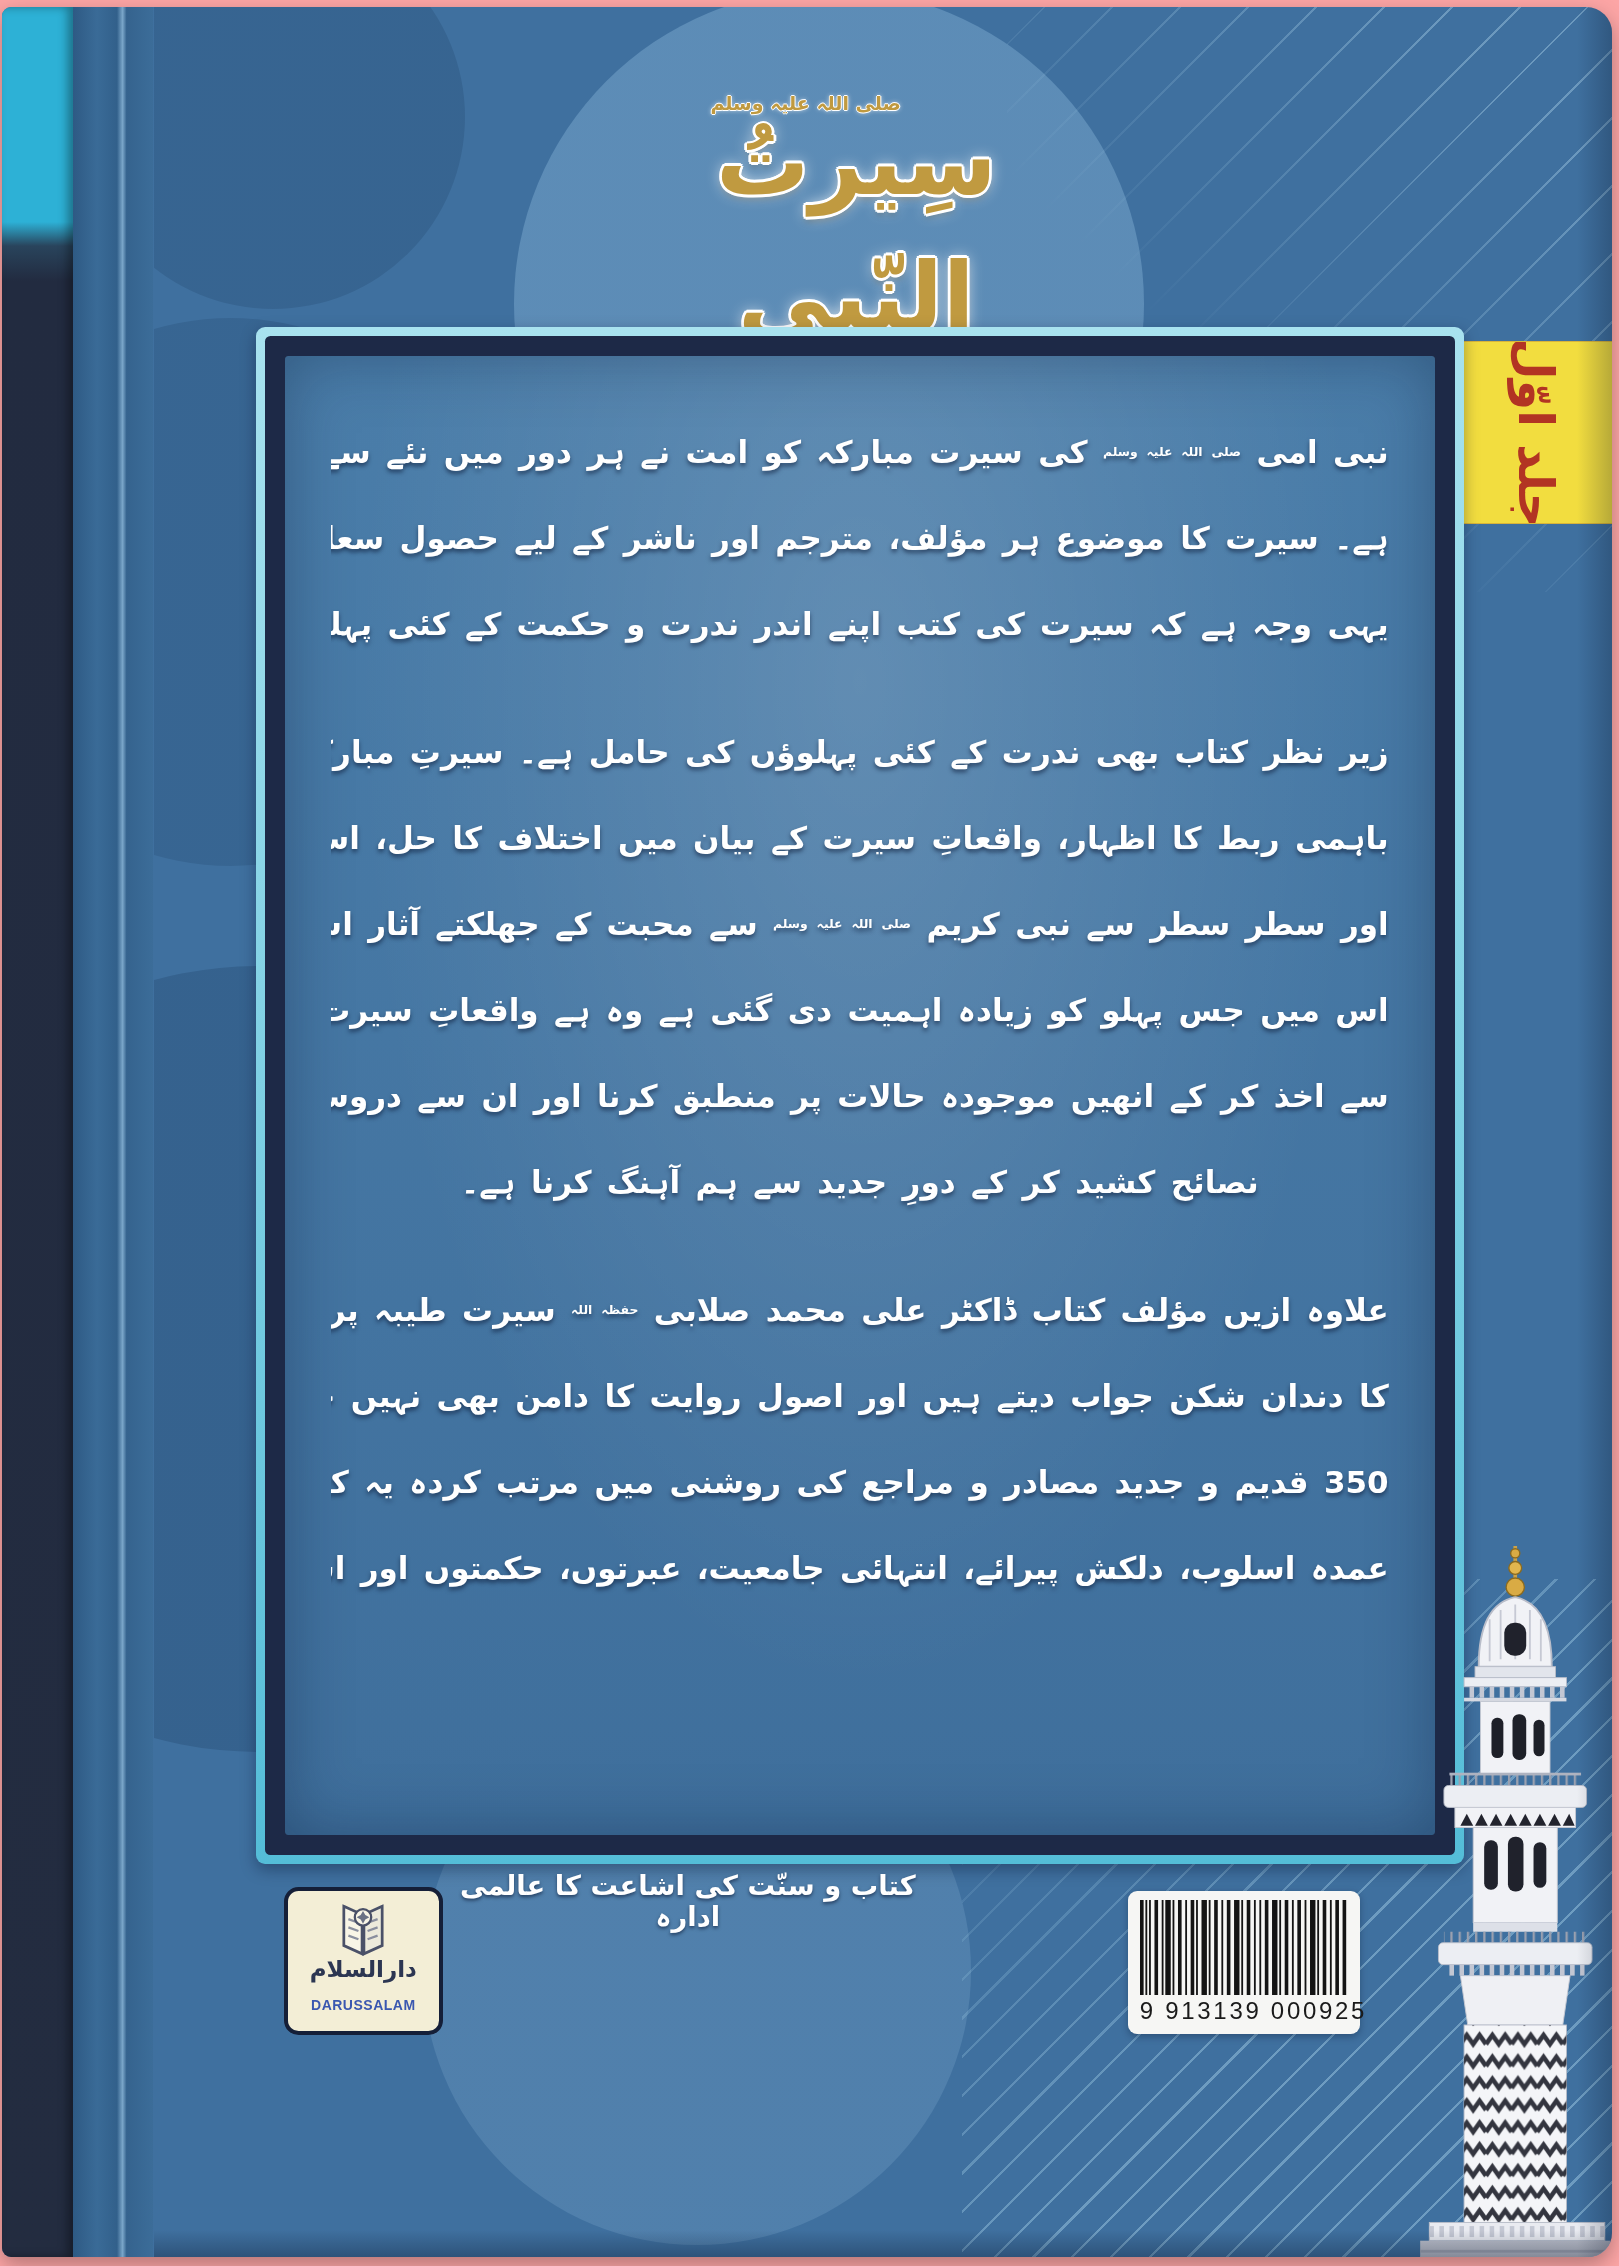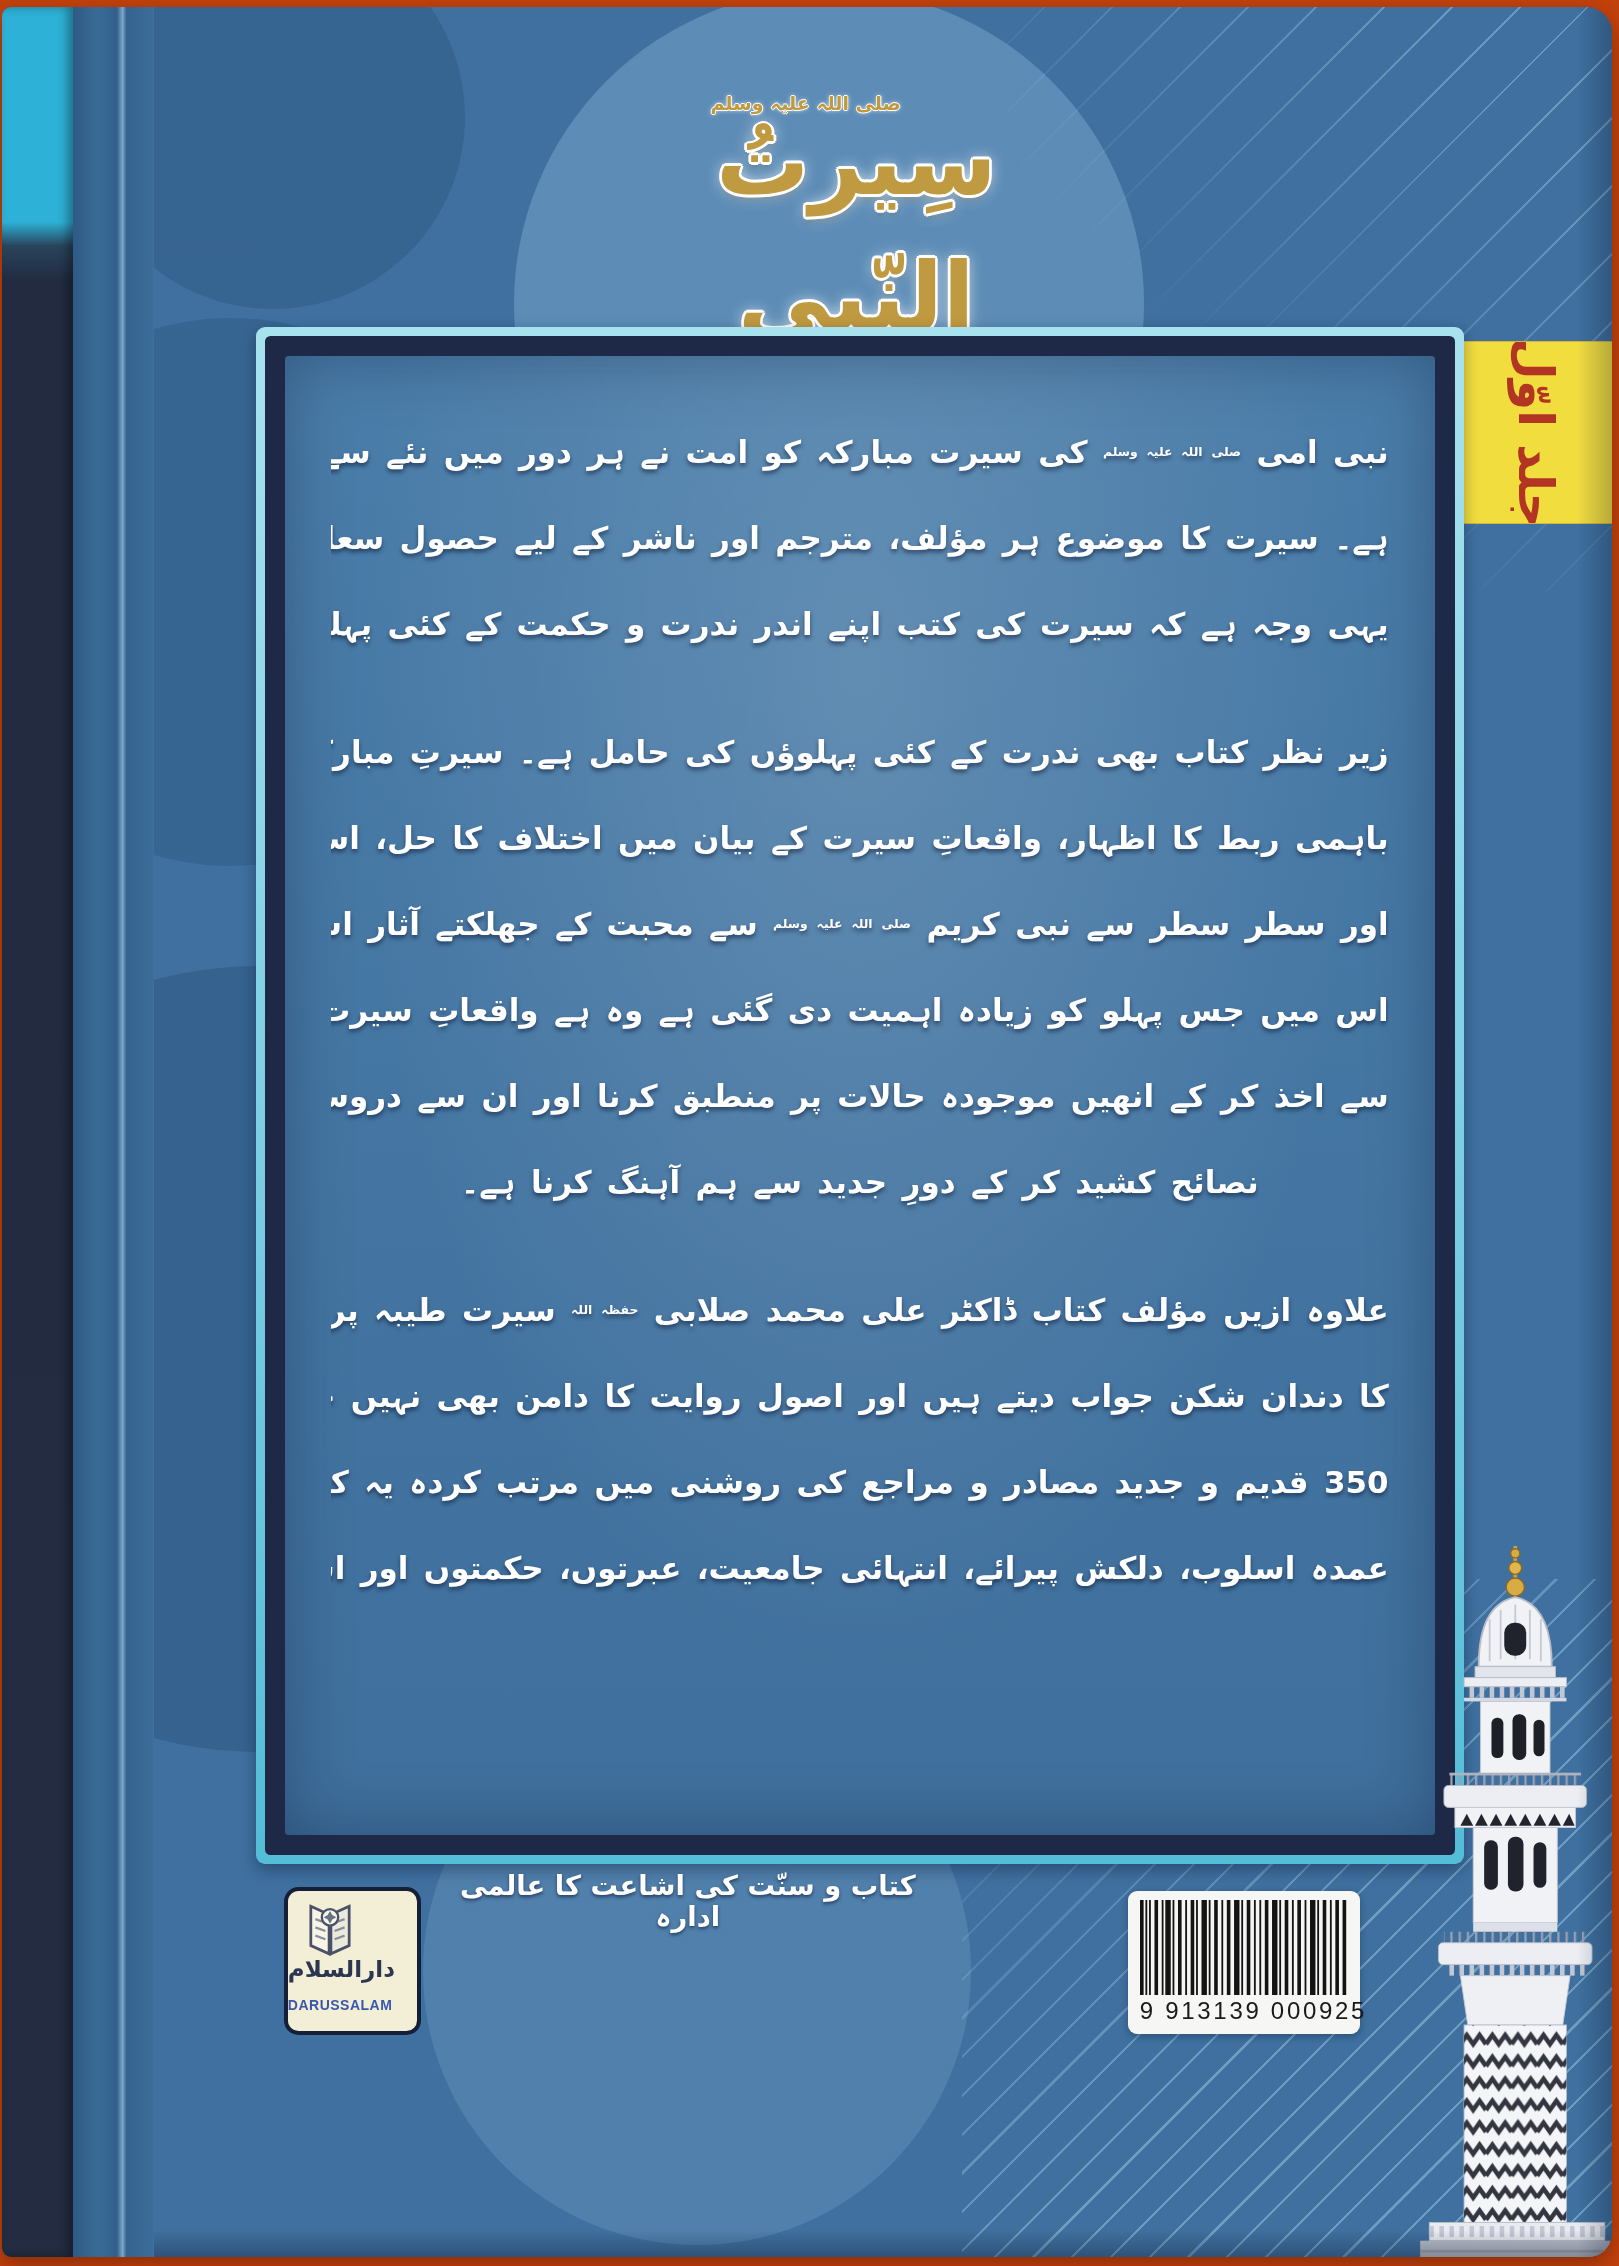--- a/index.html
+++ b/index.html
@@ -1,17 +1,17 @@
 <!DOCTYPE html>
 <html style="font-size:14.6px"><head>
 <meta charset="utf-8">
 <title>Book Back Cover</title>
 <style>
   html,body{margin:0;padding:0;background:#ffffff;}
-  .photo{position:relative;width:1619px;height:2266px;background:#c2410c;overflow:hidden;
+  .photo{position:relative;width:1619px;height:2266px;background:#fca5a5;overflow:hidden;
          font-family:"DejaVu Sans",sans-serif;}
   .book{position:absolute;left:1.8px;top:7.3px;width:1610px;height:2250px;
         background:#3f709f;border-radius:9.1px 25.6px 24px 9.1px;overflow:hidden;
         box-shadow:0 7.3px 20px rgba(0,0,0,.28);}
   
   .spine{position:absolute;left:0;top:0;bottom:0;width:71px;
          background:linear-gradient(180deg,#2db1d6 0px,#2db1d6 215px,#29445c 239px,#222b40 274px,#232c40 100%);
          box-shadow:inset -5.5px 0 9.1px rgba(0,0,0,.35);}
   .hinge{position:absolute;left:71px;top:0;bottom:0;width:80px;
          background:linear-gradient(90deg,#2e5a84 0%,#3a6b97 30%,#32608b 55%,#6f9cc0 63%,#32608b 68%,#49803
@@ -66,23 +66,23 @@
          box-shadow:inset 0 0 64px rgba(10,25,55,.35);}
   .panel-text{position:absolute;inset:0;padding:53px 46px 0;direction:rtl;color:#ffffff;}
   .para{margin:0;}
   .para + .para{margin-top:42px;}
   .line{display:block;height:86px;line-height:86px;font-size:31px;font-weight:bold;
         text-align:center;white-space:nowrap;overflow:hidden;word-spacing:4.6px;
         text-shadow:0 2.7px 4.6px rgba(8,18,45,.55);}
   .saw{font-size:.40em;display:inline-block;transform:translateY(-0.55em);letter-spacing:-0.5px;
        line-height:1;}
   
-  .logo{position:absolute;left:130px;top:1880px;width:137px;height:148px;
+  .logo{position:absolute;left:130px;top:1880px;width:159px;height:148px;
         background:#f3eed6;border:4.6px solid #151f38;border-radius:14.6px;
-        box-sizing:border-box;display:flex;flex-direction:column;align-items:flex-start;
+        box-sizing:border-box;display:flex;flex-direction:column;align-items:center;
         padding-top:7.3px;overflow:hidden;}
   .logo-arabic{font-size:23px;font-weight:bold;color:#2c3652;line-height:1.1;margin-top:-5.5px;}
   .logo-latin{font-size:14px;font-weight:bold;color:#3a57b0;letter-spacing:0.5px;margin-top:15px;
               font-family:"Liberation Sans",sans-serif;}
   .pub-block{position:absolute;left:278px;top:1855px;width:512px;text-align:center;direction:rtl;}
   .pub-callig{font-size:86px;font-weight:bold;color:#ead95e;line-height:1.25;
      text-shadow:-2.7px 0 0 #fff,2.7px 0 0 #fff,0 -2.7px 0 #fff,0 2.7px 0 #fff,
                  -1.8px -1.8px 0 #fff,1.8px 1.8px 0 #fff,0 0 12.8px rgba(255,255,255,.8),
                  0 4.6px 5.5px rgba(40,30,0,.4);}
   .pub-tagline{margin-top:8px;font-size:27.4px;font-weight:bold;color:#ffffff;

